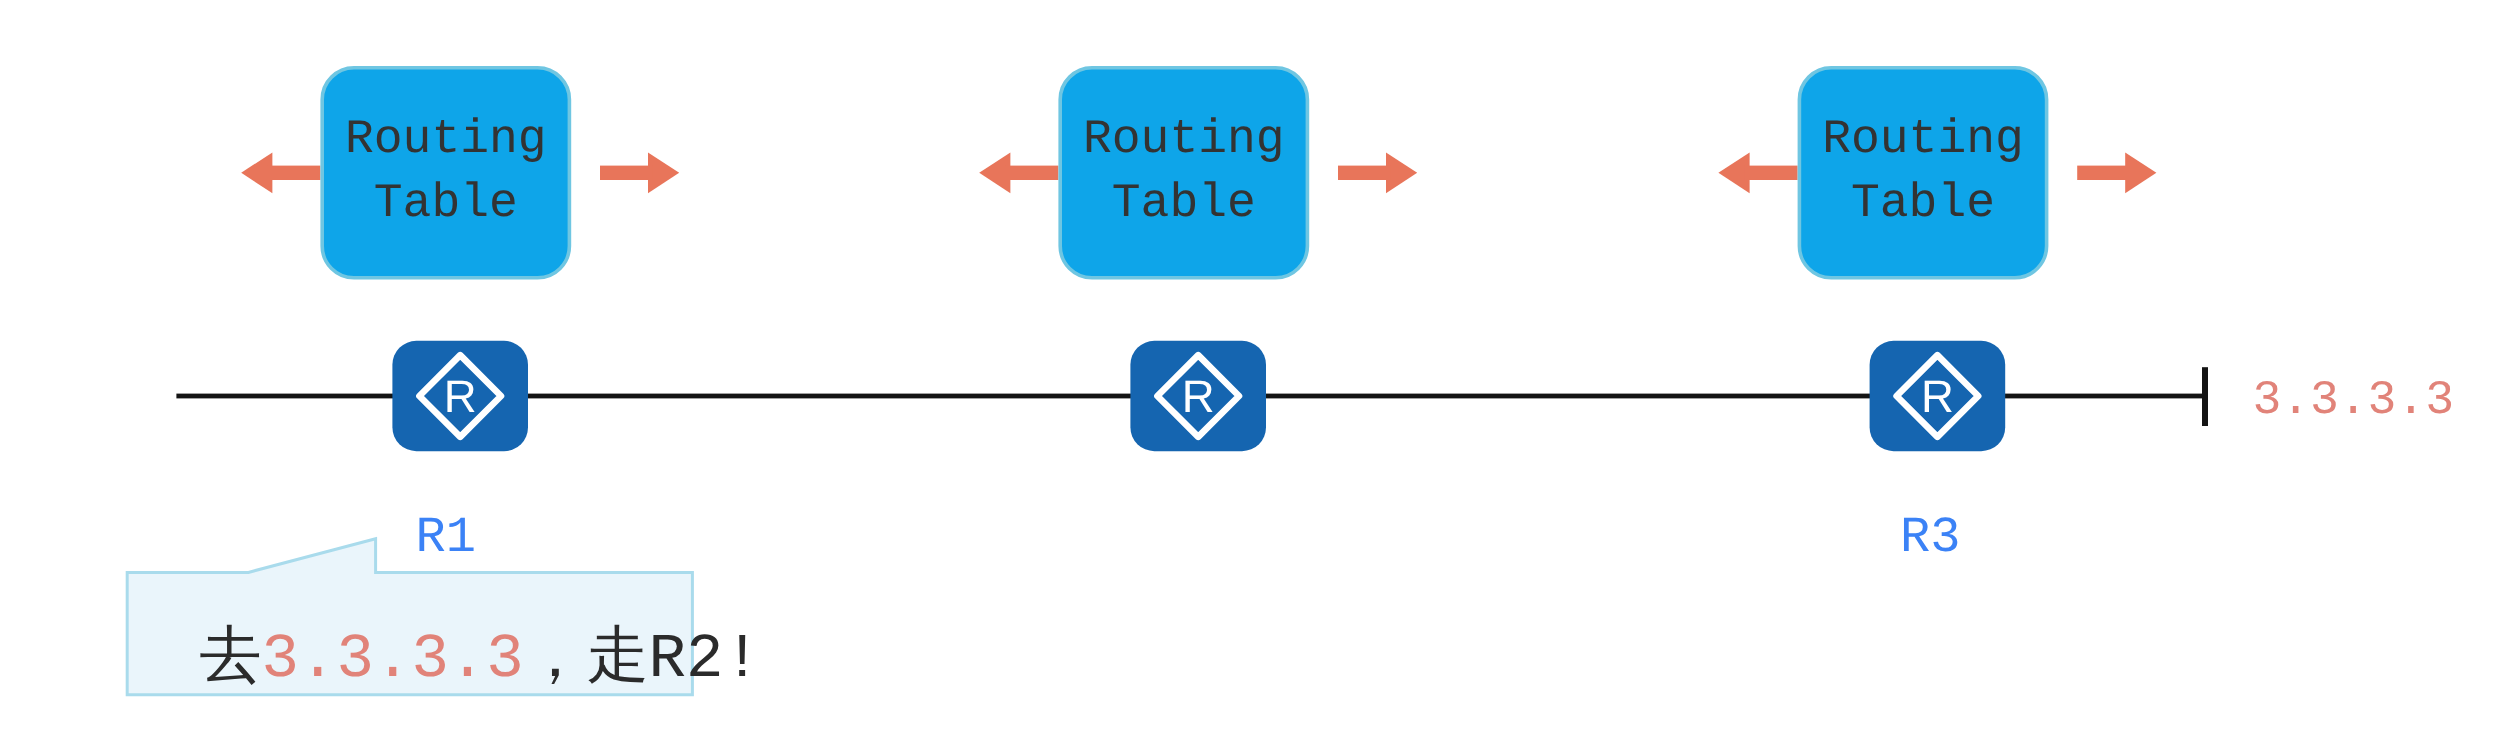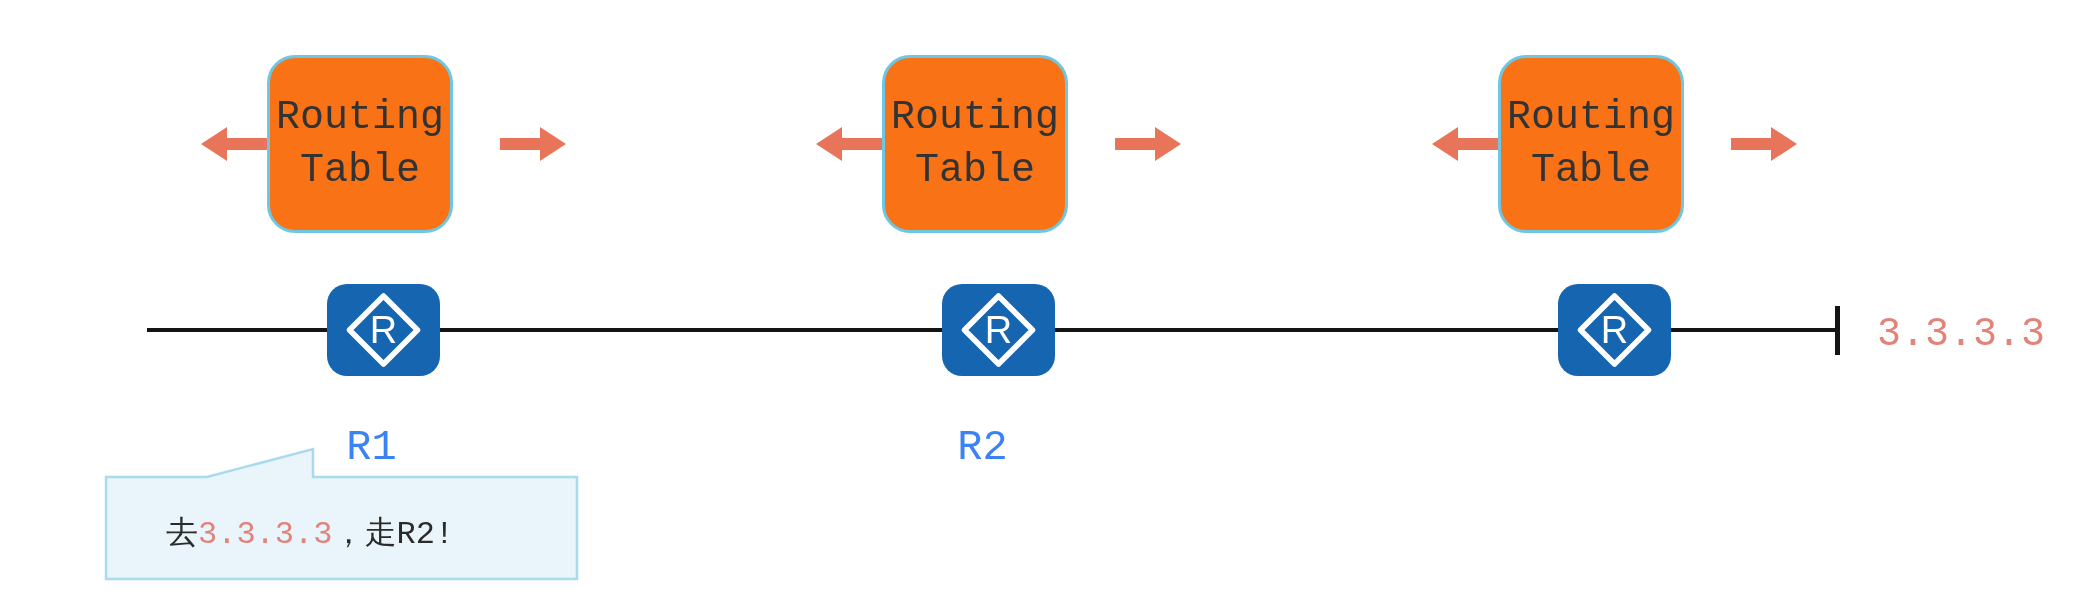--- a/index.html
+++ b/index.html
@@ -14,23 +14,23 @@
 
   
   .router-group { position: absolute; top: 0; width: 233px; height: 611px; }
   .g1 { left: 267px; }
   .g2 { left: 882px; }
   .g3 { left: 1498px; }
 
   .rt-box {
     position: absolute;
     left: 0; top: 55px;
-    width: 186px; height: 178px;
+    width: 209px; height: 178px;
     box-sizing: border-box;
-    background: #f97316;
+    background: #0ea5e9;
     border: 3px solid #6fc6e2;
     border-radius: 28px;
     display: flex;
     flex-direction: column;
     align-items: center;
     justify-content: center;
     color: #333333;
     font-size: 40px;
     line-height: 53px;
     text-align: center;
@@ -103,21 +103,21 @@
     font-size: 40px;
     color: #e18379;
     white-space: nowrap;
   }
 
   
   .callout-svg { position: absolute; left: 103px; top: 446px; }
   .callout-text {
     position: absolute;
     left: 166px; top: 511px;
-    font-size: 32px;
+    font-size: 52px;
     color: #2b2b2b;
     white-space: nowrap;
   }
   .callout-text .ip { color: #e18379; }
 </style>
 </head>
 <body>
 
 <div id="canvas">
 
@@ -159,21 +159,20 @@
     <div class="arrow arrow-right">
       <div class="head"></div>
       <div class="shaft"></div>
     </div>
     <div class="router-icon">
       <svg viewBox="0 0 113 92">
         <polygon points="56.5,12 90.5,46 56.5,80 22.5,46" fill="none" stroke="#ffffff" stroke-width="5.5" stroke-linejoin="round"></polygon>
         <text x="56.5" y="59" text-anchor="middle">R</text>
       </svg>
     </div>
-    <div class="router-label">R2</div>
   </div>
 
   <div class="router-group g3">
     <div class="arrow arrow-left">
       <div class="head"></div>
       <div class="shaft"></div>
     </div>
     <div class="rt-box">
       <div>Routing</div>
       <div>Table</div>
@@ -181,20 +180,21 @@
     <div class="arrow arrow-right">
       <div class="head"></div>
       <div class="shaft"></div>
     </div>
     <div class="router-icon">
       <svg viewBox="0 0 113 92">
         <polygon points="56.5,12 90.5,46 56.5,80 22.5,46" fill="none" stroke="#ffffff" stroke-width="5.5" stroke-linejoin="round"></polygon>
         <text x="56.5" y="59" text-anchor="middle">R</text>
       </svg>
     </div>
+    <div class="router-label">R3</div>
   </div>
 
   <svg class="callout-svg" width="478" height="136">
     <path d="M 3 31 L 104 31 L 210 3 L 210 31 L 474 31 L 474 133 L 3 133 Z" fill="#eaf5fb" stroke="#a9dbec" stroke-width="2.5"></path>
   </svg>
   <div class="callout-text">
     <span>去</span><span class="ip">3.3.3.3</span><span>，走R2!</span>
   </div>
 
 </div>

